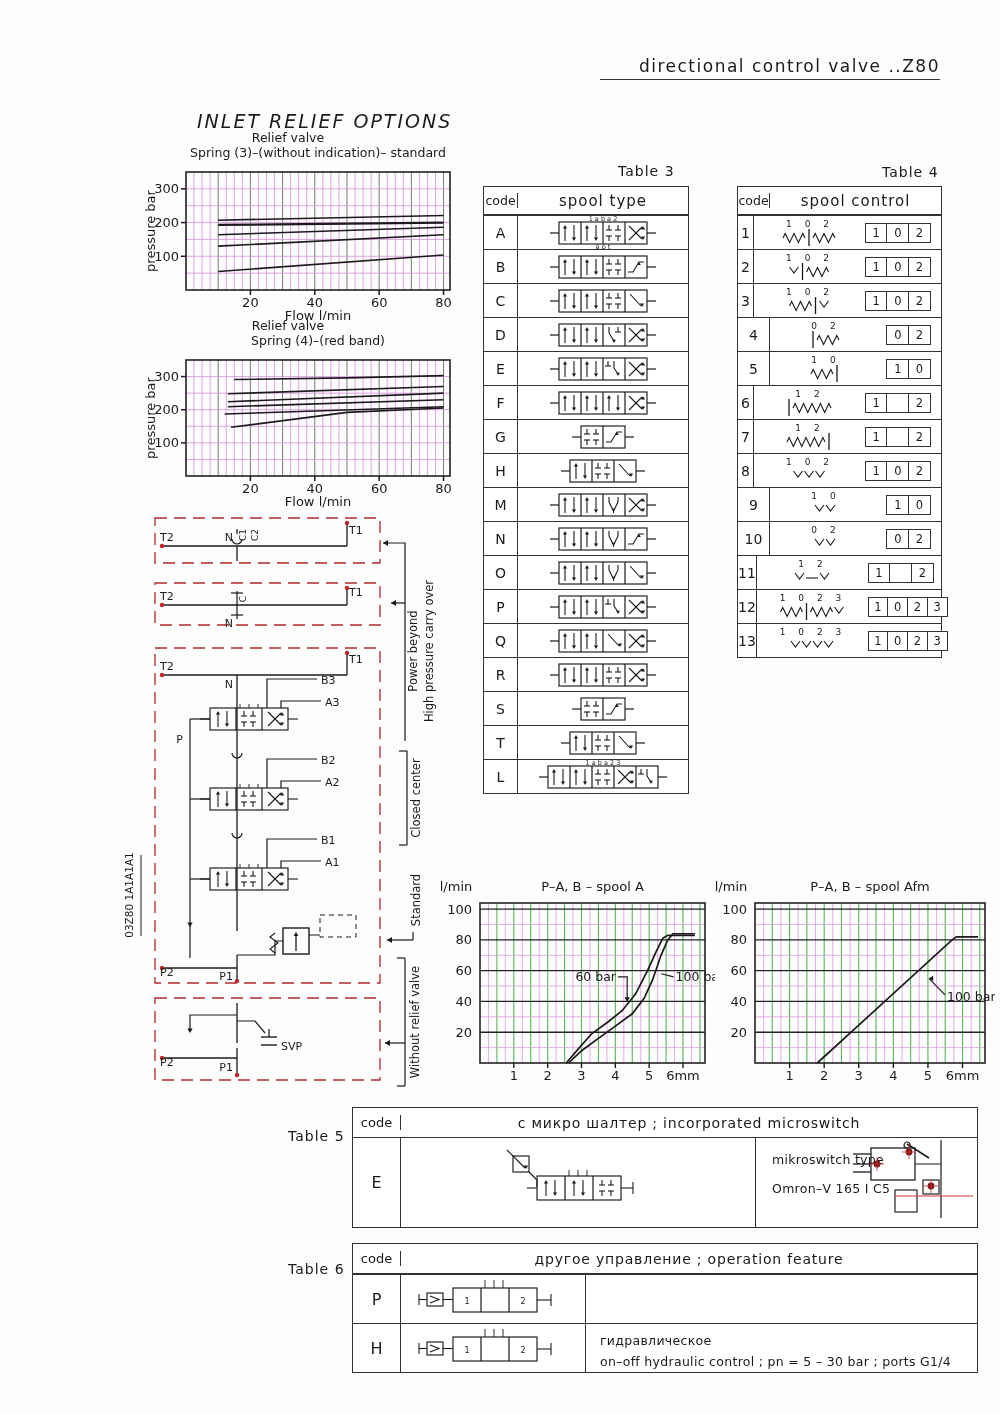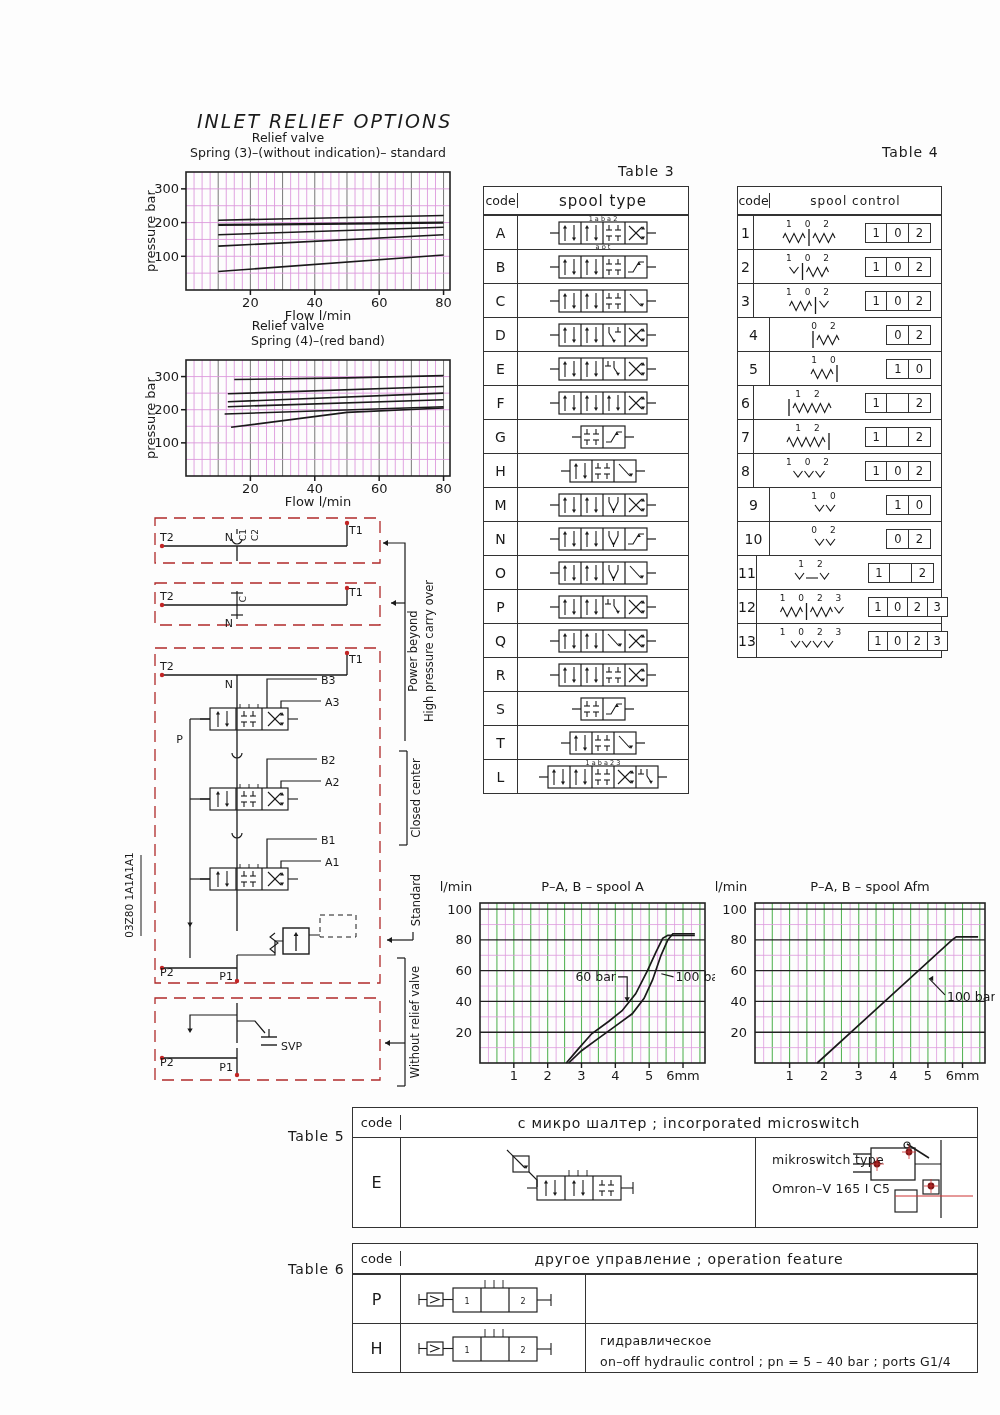--- a/index.html
+++ b/index.html
@@ -21,20 +21,21 @@
   .boxes{display:flex;margin-right:10px;}
   .boxes span{display:inline-block;border:1.3px solid #333;height:18px;line-height:18px;
               text-align:center;font-size:11.5px;margin-left:-1.3px;background:#fff;}
   .t56-line{font-size:12.5px;letter-spacing:.3px;}
 </style>
 </head>
 <body>
 
 <div id="page">
 
+  <div class="abs doc-title" style="left:600px;top:56px;width:340px;">directional control valve ..Z80</div>
 
   <div class="abs heading" style="left:197px;top:110px;">INLET RELIEF OPTIONS</div>
 
 
   <svg id="chart-spring3" class="abs" style="left:140px;top:128px;" width="322" height="192">
       <line x1="54.048780487804876" y1="44" x2="54.048780487804876" y2="162" stroke="#dd9add" stroke-width="0.9" stroke-dasharray="none"></line>
       <line x1="62.09756097560975" y1="44" x2="62.09756097560975" y2="162" stroke="#dd9add" stroke-width="0.9" stroke-dasharray="none"></line>
       <line x1="70.14634146341463" y1="44" x2="70.14634146341463" y2="162" stroke="#dd9add" stroke-width="0.9" stroke-dasharray="none"></line>
       <line x1="78.1951219512195" y1="44" x2="78.1951219512195" y2="162" stroke="#6a6a6a" stroke-width="0.9" stroke-dasharray="none"></line>
       <line x1="86.2439024390244" y1="44" x2="86.2439024390244" y2="162" stroke="#dd9add" stroke-width="0.9" stroke-dasharray="none"></line>
@@ -844,25 +845,25 @@
               <polygon points="128,24 126.08,20.8 129.92,20.8" fill="#1a1a1a"></polygon>
               <line x1="118" y1="9" x2="118" y2="14" stroke="#1a1a1a" stroke-width="1.1" stroke-dasharray="none"></line>
               <line x1="115" y1="14" x2="121" y2="14" stroke="#1a1a1a" stroke-width="1.1" stroke-dasharray="none"></line>
               <text x="80" y="5" font-size="6.5" fill="#1a1a1a" text-anchor="middle">1   a b a   2   3</text>
             </svg>
           </div>
         </div>
       </div>
   </div>
 
-  <div class="abs tbl-label" style="left:882px;top:144px;">Table 4</div>
+  <div class="abs tbl-label" style="left:882px;top:164px;">Table 4</div>
   <div class="tbl" id="table4" style="left:737px;top:186px;width:205px;">
     <div class="hrow" style="height:28px;">
       <div class="cell rline" style="width:32px;font-size:12.5px;">code</div>
-      <div class="cell" style="flex:1;font-size:12px;letter-spacing:1px;">spool control</div>
+      <div class="cell" style="flex:1;font-size:15px;letter-spacing:1px;">spool control</div>
     </div>
     <div id="table4-rows">
         <div class="t4row" style="height: 34px;">
           <div class="cell rline codecell" style="width: 32px;">1</div>
           <div style="flex: 1 1 0%; display: flex; align-items: center; justify-content: space-between;">
             <svg width="112" height="30">
               <polyline points="29,20 31.2,15.5 35.6,24.5 40,15.5 44.4,24.5 48.8,15.5 51,20" fill="none" stroke="#1a1a1a" stroke-width="1.1" stroke-dasharray="none"></polyline>
               <line x1="55" y1="11" x2="55" y2="28" stroke="#1a1a1a" stroke-width="1.3" stroke-dasharray="none"></line>
               <polyline points="59,20 61.2,15.5 65.6,24.5 70,15.5 74.4,24.5 78.8,15.5 81,20" fill="none" stroke="#1a1a1a" stroke-width="1.1" stroke-dasharray="none"></polyline>
               <text x="56" y="8.5" font-size="9" fill="#1a1a1a" text-anchor="middle" letter-spacing="5">1 0 2</text>
@@ -1307,19 +1308,19 @@
               <text x="110" y="28" font-size="8" fill="#1a1a1a" text-anchor="middle">2</text>
               <line x1="72" y1="4" x2="72" y2="12" stroke="#1a1a1a" stroke-width="0.9" stroke-dasharray="none"></line>
               <line x1="81" y1="4" x2="81" y2="12" stroke="#1a1a1a" stroke-width="0.9" stroke-dasharray="none"></line>
               <line x1="90" y1="4" x2="90" y2="12" stroke="#1a1a1a" stroke-width="0.9" stroke-dasharray="none"></line>
               <line x1="124" y1="24" x2="138" y2="24" stroke="#1a1a1a" stroke-width="1.1" stroke-dasharray="none"></line>
               <line x1="138" y1="18" x2="138" y2="30" stroke="#1a1a1a" stroke-width="1.1" stroke-dasharray="none"></line>
             </svg>
           </div>
           <div style="flex: 1 1 0%; padding: 6px 0px 0px 14px; box-sizing: border-box;">
             <div class="t56-line">гидравлическое</div>
-            <div class="t56-line" style="margin-top: 6px;">on–off hydraulic control ; pn = 5 – 40 bar ; ports G1/4</div>
+            <div class="t56-line" style="margin-top: 6px;">on–off hydraulic control ; pn = 5 – 30 bar ; ports G1/4</div>
           </div>
         </div>
       </div>
   </div>
 
 </div>
 
 </body></html>

